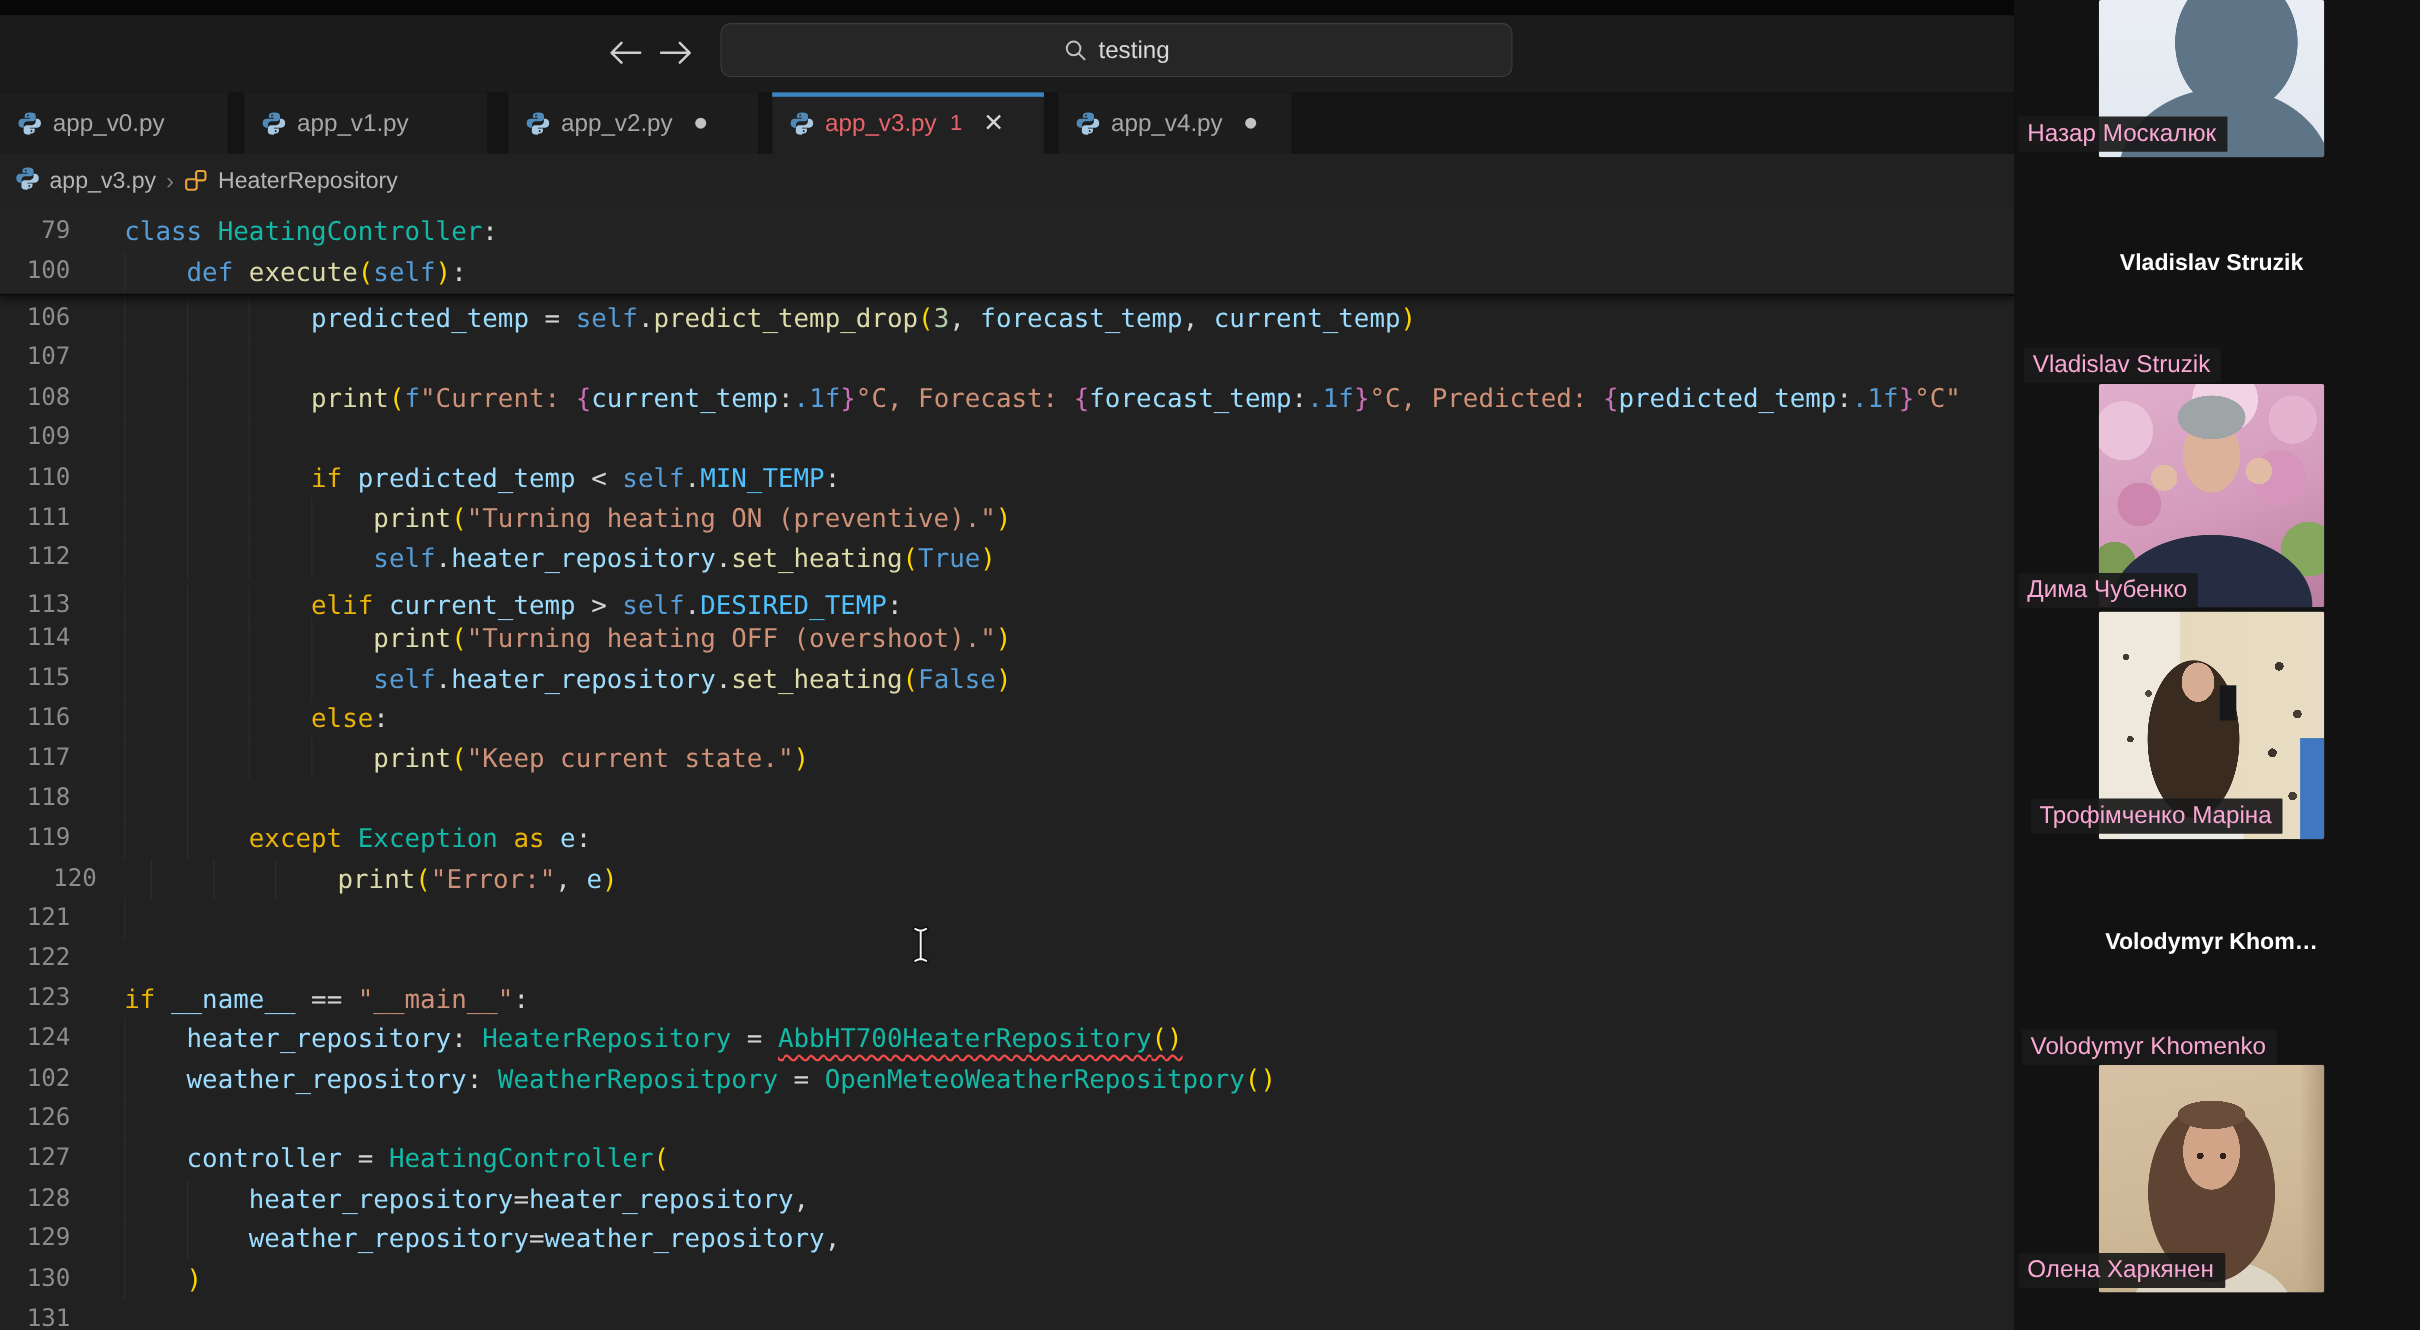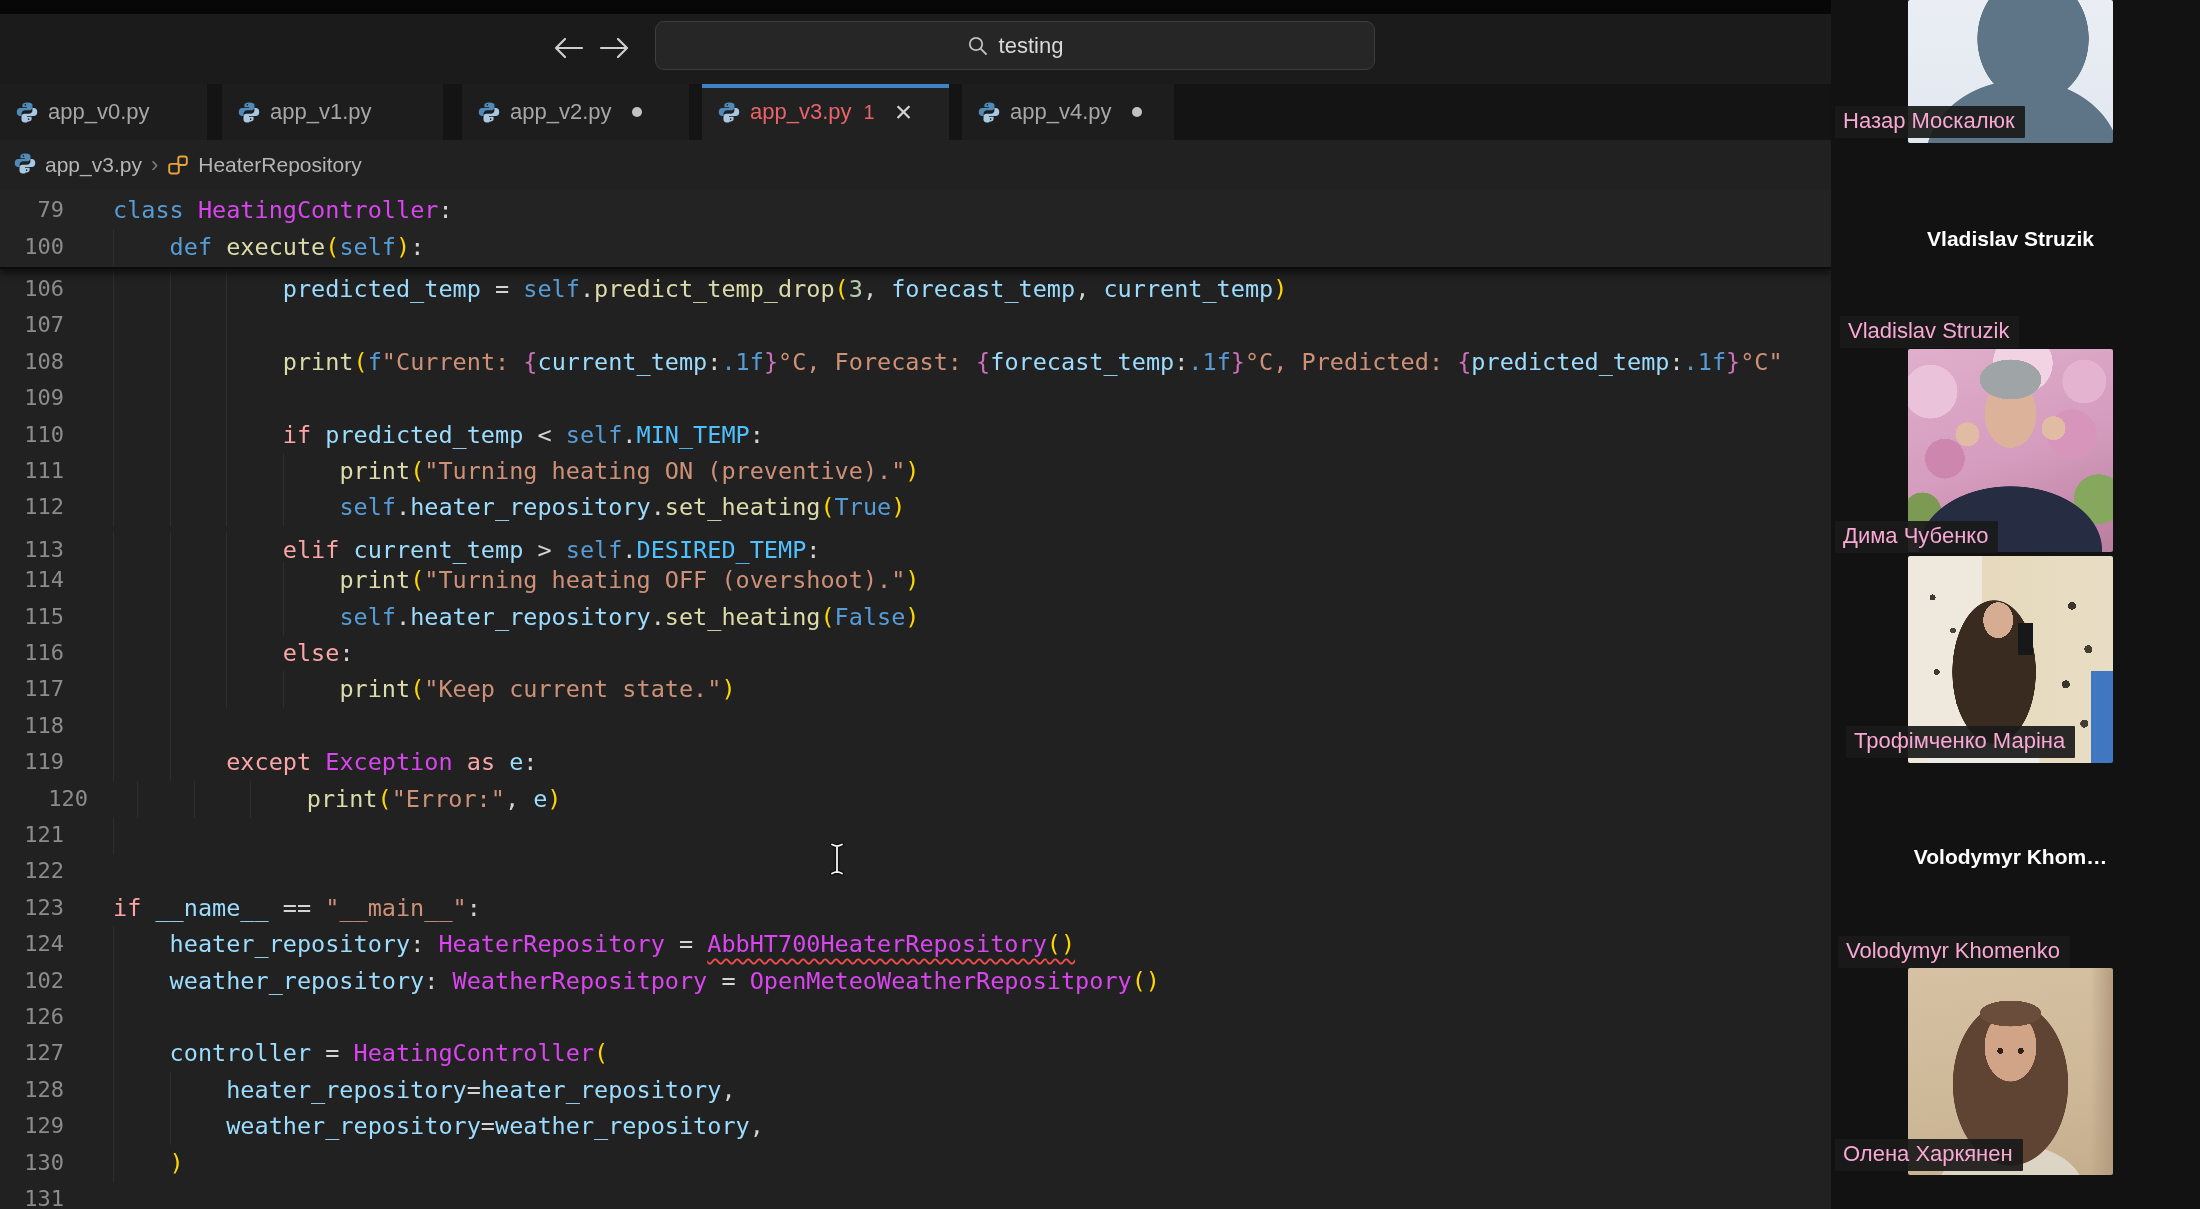--- a/index.html
+++ b/index.html
@@ -41,22 +41,22 @@
   .crow .ln{position:absolute;left:0;top:0;width:64px;text-align:right;color:#8c8c8c;
             font:22px/36px "DejaVu Sans Mono",monospace;}
   .crow .ct{position:absolute;left:113px;top:0;white-space:pre;
             font:23.5px/36px "DejaVu Sans Mono",monospace;color:#d4d4d4;}
   .crow .guide{position:absolute;top:0;width:1px;height:37px;background:#2e2e2e;}
   #sticky{position:absolute;left:0;top:0;width:1831px;height:77px;background:#232323;
           box-shadow:0 5px 7px rgba(0,0,0,.5);border-bottom:2px solid #0c0c0c;z-index:5;}
   #codelines{position:absolute;left:0;top:0;width:1637px;height:1019px;}
 
   
-  .tk-w{color:#d4d4d4;} .tk-kw{color:#fca5a5;} .tk-kb{color:#569cd6;text-align:center;}
-  .tk-cls{color:#d946ef;} .tk-fn{color:#dcdcaa;} .tk-v{color:#9cdcfe;}
+  .tk-w{color:#d4d4d4;} .tk-kw{color:#eab308;} .tk-kb{color:#569cd6;text-align:center;}
+  .tk-cls{color:#14b8a6;} .tk-fn{color:#dcdcaa;} .tk-v{color:#9cdcfe;}
   .tk-const{color:#4fc1ff;} .tk-str{color:#ce9178;} .tk-num{color:#b5cea8;}
   .tk-b1{color:#ffd700;} .tk-fb{color:#cc70ba;} .tk-fs{color:#569cd6;}
   .sq{text-decoration:underline wavy #f14c4c 2px;text-underline-offset:6px;}
 
   
   #ibeam{position:absolute;left:828px;top:841px;z-index:40;}
 
   
   #sidebar{position:absolute;left:1831px;top:0;width:369px;height:1209px;background:#121212;}
   .vtile{position:absolute;left:77px;width:205px;border-radius:2px;overflow:hidden;cursor:pointer;}

